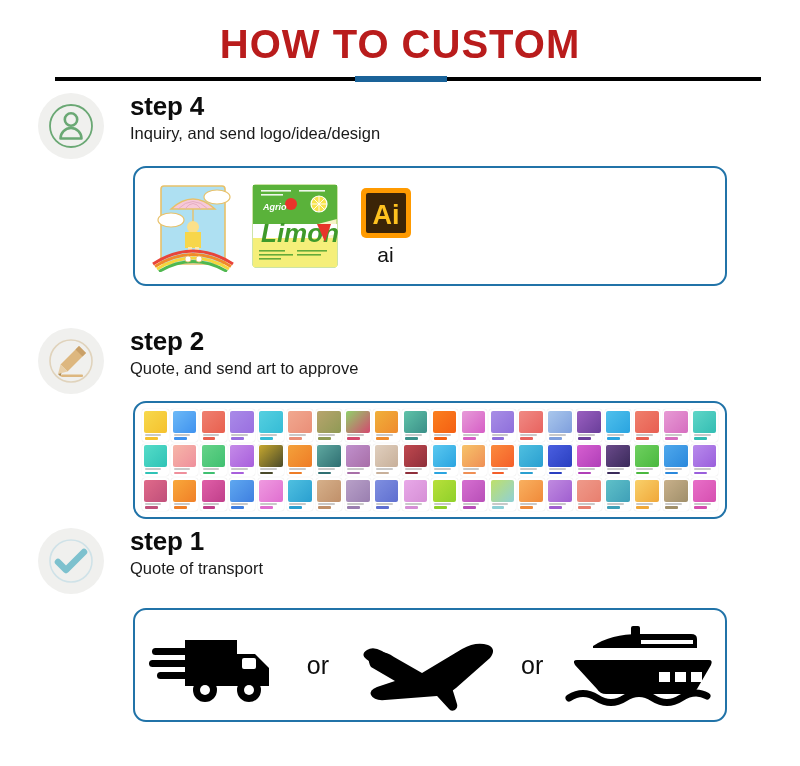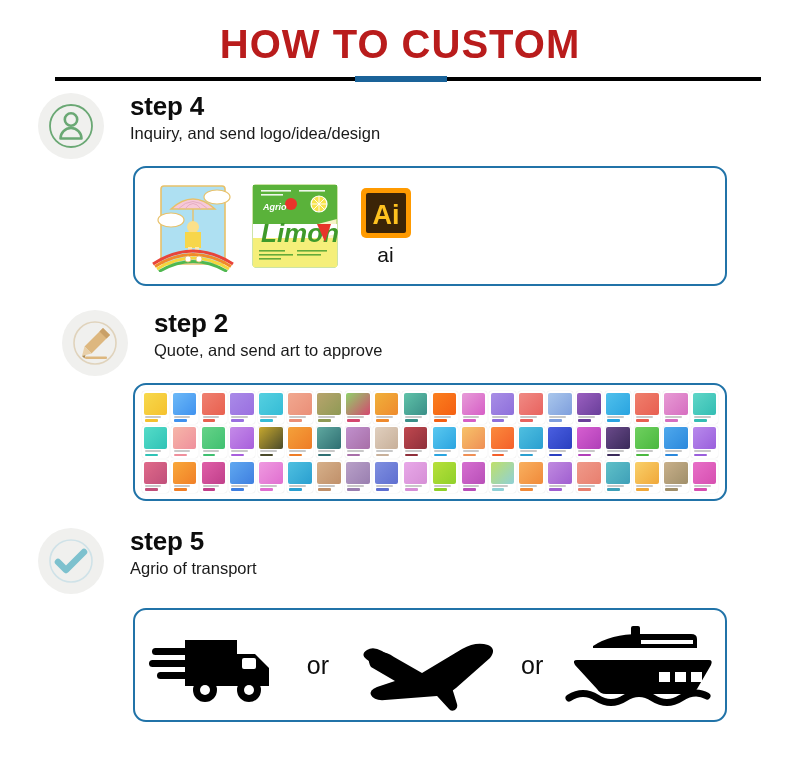--- a/index.html
+++ b/index.html
@@ -175,21 +175,21 @@
           </div>
 
 
 
 
         </div>
       </div>
     </div>
   </div>
 
-  <div class="step" style="top:310px;padding-left:24px;">
+  <div class="step" style="top:328px;">
     <div class="step-head">
       <div class="badge">
         <svg width="44" height="44" viewBox="0 0 44 44">
           <circle cx="22" cy="22" r="21" fill="none" stroke="#e0d3bc" stroke-width="1.6"></circle>
           <path d="M30 7 l7 7 l-18.5 18.5 l-7 -7 z" fill="#ddb77f"></path>
           <path d="M30 7 l7 7 l-3.5 3.5 l-7 -7 z" fill="#c9a068"></path>
           <path d="M11.5 25.5 l7 7 l-9.5 2.5 z" fill="#e8cfa8"></path>
           <path d="M9 35 l3.5 -1 l-1 3.5 z" fill="#b08c52"></path>
           <rect x="12" y="35.5" width="22" height="2.6" rx="1" fill="#ddb77f"></rect>
         </svg>
@@ -668,22 +668,22 @@
 
   <div class="step" style="top:528px;">
     <div class="step-head">
       <div class="badge">
         <svg width="44" height="44" viewBox="0 0 44 44">
           <circle cx="22" cy="22" r="21" fill="none" stroke="#cfe2e8" stroke-width="1.6"></circle>
           <path d="M9 23 l8 8 l18 -18" fill="none" stroke="#7dc1ce" stroke-width="6.5" stroke-linecap="round" stroke-linejoin="round"></path>
         </svg>
       </div>
       <div class="step-text">
-        <div class="step-title">step 5</div>
-        <div class="step-sub">Agrio of transport</div>
+        <div class="step-title">step 1</div>
+        <div class="step-sub">Quote of transport</div>
       </div>
     </div>
 
     <div class="panel" style="top:80px; width:594px; height:114px;text-align:right;">
       <div class="s3-row">
 
         <span class="tr-icon">
           <svg width="140" height="86" viewBox="0 0 140 86">
             <g fill="#000">
               <rect x="5" y="26" width="52" height="7" rx="3.5"></rect>

